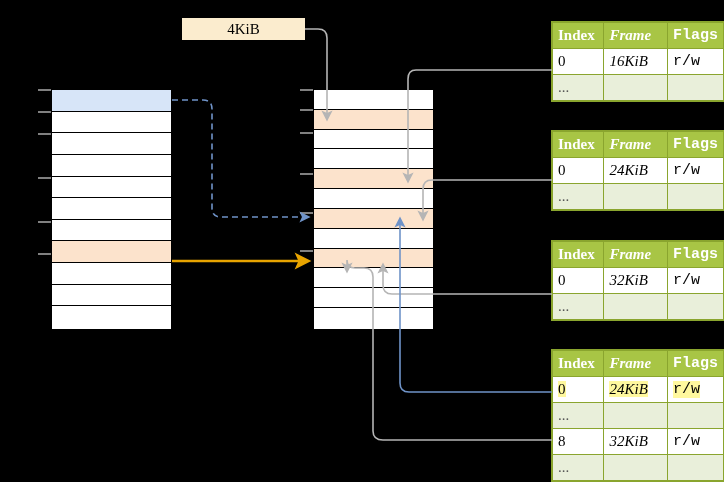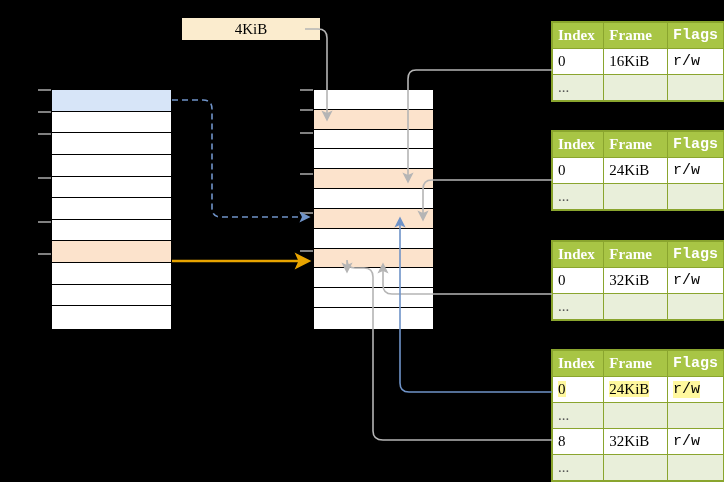--- a/index.html
+++ b/index.html
@@ -23,33 +23,33 @@
   .ptable{position:absolute;border-collapse:collapse;background:#fff;
           box-shadow:0 0 0 1px #8aa52e;}
   .ptable td,.ptable th{border:1px solid #8aa52e;box-sizing:border-box;
           font-size:15px;padding:1px 5px;height:26px;vertical-align:middle;
           white-space:nowrap;margin-left:11px;}
   .ptable th{background:#a8c545;color:#fff;font-weight:bold;text-align:left;}
   .ptable td{background:#fff;color:#000;text-align:left;}
   .ptable tr.ell td{background:#e9efda;color:#555;}
   .hl{background:#fff89e;}
   .c-index{width:58px;}
-  .c-frame{width:82px;}
+  .c-frame{width:82px;font-style:italic;}
   .c-flags{width:52px;font-family:Liberation Mono, monospace;}
 
   svg.overlay{position:absolute;left:0;top:0;width:724px;height:482px;
               pointer-events:none;}
   .tick{stroke:#808080;stroke-width:2;}
 </style>
 </head>
 <body>
 
 <div class="stage">
 
-  <div class="sizelabel" style="left:182px;top:18px;width:138px;height:22px;">
+  <div class="sizelabel" style="left:182px;top:18px;width:123px;height:22px;">
     <span>4KiB</span>
   </div>
 
   <div class="col" id="leftcol" style="left:51px;top:89px;width:121px;height:241px;">
       <div class="cell blue" style="height: 21.6364px;"></div>
       <div class="cell " style="height: 21.6364px;"></div>
       <div class="cell " style="height: 21.6364px;"></div>
       <div class="cell " style="height: 21.6364px;"></div>
       <div class="cell " style="height: 21.6364px;"></div>
       <div class="cell " style="height: 21.6364px;"></div>

